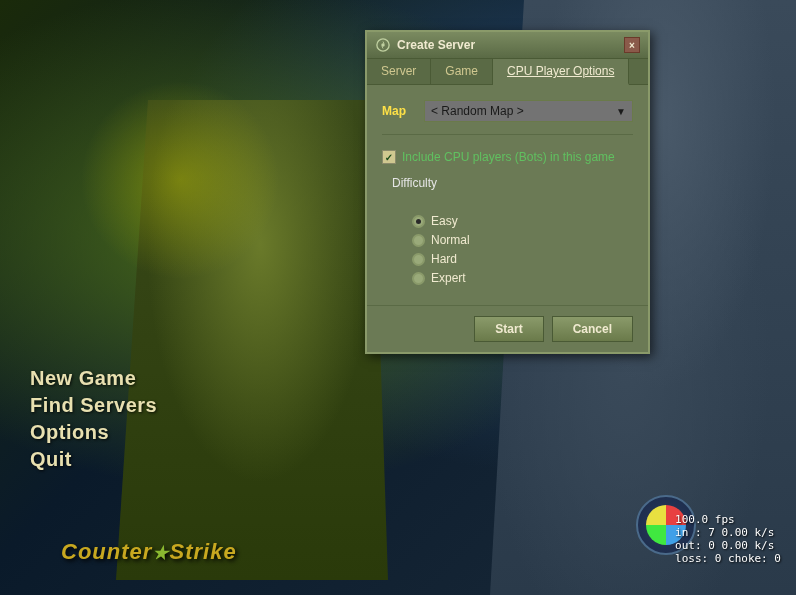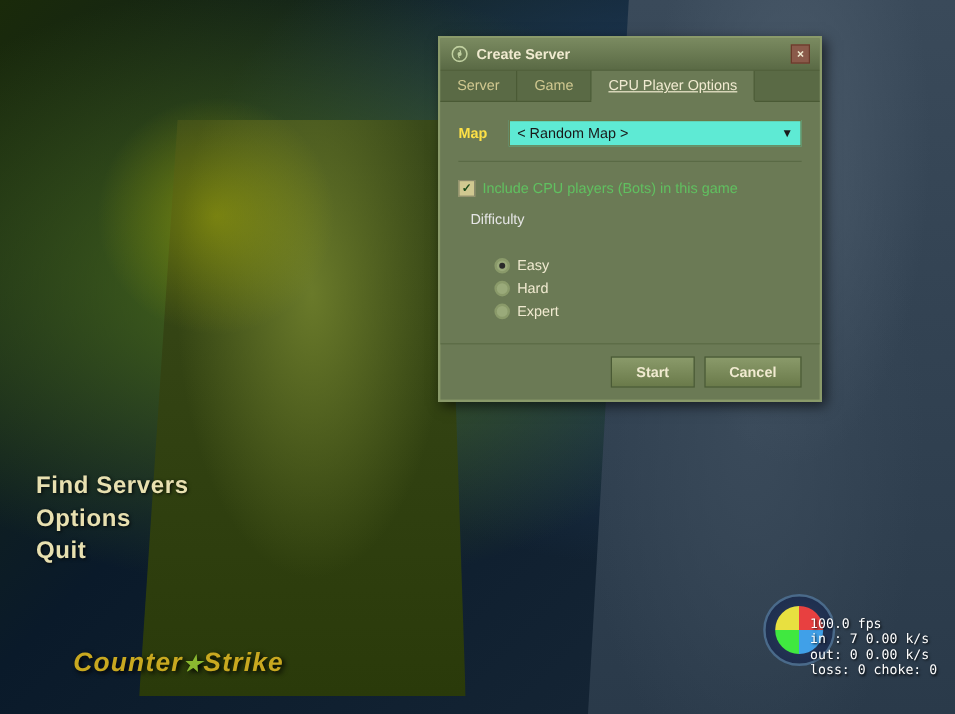--- a/index.html
+++ b/index.html
@@ -144,21 +144,21 @@
       inset: 0;
       z-index: 20;
       pointer-events: none;
     }
 
     
     .dialog {
       position: absolute;
       left: 365px;
       top: 30px;
-      width: 320px;
+      width: 285px;
       background: #6b7a55;
       border: 2px solid #8a9a6a;
       box-shadow: 3px 3px 10px rgba(0,0,0,0.6);
       pointer-events: all;
     }
 
     .dialog-titlebar {
       background: linear-gradient(180deg, #7a8a60 0%, #5a6a45 100%);
       padding: 5px 8px;
       display: flex;
@@ -249,21 +249,21 @@
       font-size: 12px;
       margin-right: 12px;
       min-width: 30px;
       font-weight: bold;
     }
 
     .map-select {
       flex: 1;
       display: flex;
       align-items: center;
-      background: #5eead4;
+      background: #737373;
       border: 1px solid #6a7a4a;
       padding: 3px 6px;
       cursor: pointer;
       position: relative;
     }
 
     .map-select-text {
       color: #1a1a1a;
       font-size: 12px;
       flex: 1;
@@ -405,20 +405,21 @@
   </style>
 </head>
 <body>
 
 <div class="bg"></div>
 <div class="energy-effect"></div>
 <div class="player-center"></div>
 <div class="soldier-right"></div>
 
 <div class="menu-list">
+  <div class="menu-item">New Game</div>
   <div class="menu-item">Find Servers</div>
   <div class="menu-item">Options</div>
   <div class="menu-item">Quit</div>
 </div>
 
 <div class="cs-logo">
   <span class="cs-logo-text">
     <span style="font-style:italic; color:#c8a820; font-size:22px; font-weight:bold; text-shadow:2px 2px 4px #000; font-family: Arial, sans-serif;">Counter</span><span style="color:#8ab830; font-size:18px; font-weight:bold; text-shadow:2px 2px 4px #000; font-family: Arial, sans-serif;">★</span><span style="font-style:italic; color:#c8a820; font-size:22px; font-weight:bold; text-shadow:2px 2px 4px #000; font-family: Arial, sans-serif;">Strike</span>
   </span>
 </div>
@@ -475,20 +476,24 @@
 
       <div class="difficulty-section">
         <div class="difficulty-label">Difficulty</div>
         <div class="radio-group">
           <div class="radio-row">
             <div class="radio-btn selected"></div>
             <span class="radio-label">Easy</span>
           </div>
           <div class="radio-row">
             <div class="radio-btn"></div>
+            <span class="radio-label">Normal</span>
+          </div>
+          <div class="radio-row">
+            <div class="radio-btn"></div>
             <span class="radio-label">Hard</span>
           </div>
           <div class="radio-row">
             <div class="radio-btn"></div>
             <span class="radio-label">Expert</span>
           </div>
         </div>
       </div>
     </div>
 

